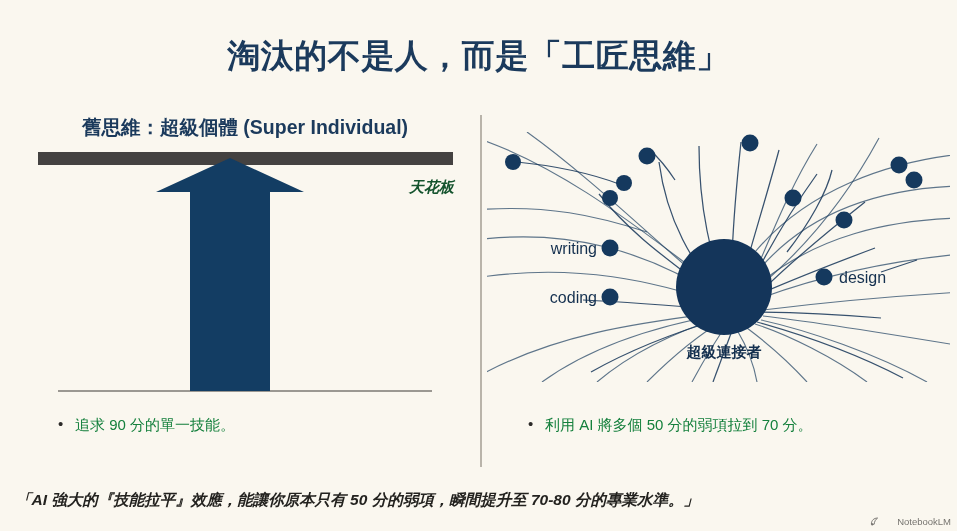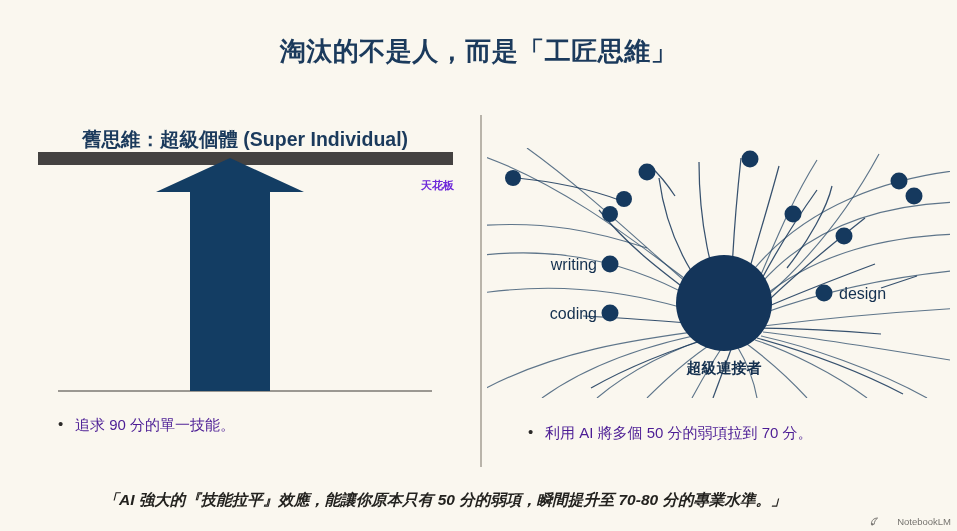--- a/index.html
+++ b/index.html
@@ -13,21 +13,21 @@
     position:relative;
     width:957px; height:531px;
     background:#FAF7EF;
   }
 
   
   #title {
     position:absolute;
     top:34px; left:0; width:957px;
     text-align:center;
-    font-size:26px;
+    font-size:33px;
     font-weight:bold;
     color:#1B3A5C;
     letter-spacing:0.5px;
     white-space:nowrap;
   }
 
   
   #divider {
     position:absolute;
     left:480px; top:115px;
@@ -36,96 +36,95 @@
   }
 
   
   .panel-head {
     position:absolute;
     top:114px;
     font-size:19.5px;
     font-weight:bold;
     color:#1B3A5C;
     white-space:nowrap;
-    margin-top:12px;
   }
   #head-left  { left:30px;  width:430px; text-align:center; }
   #head-right { left:497px; width:450px; text-align:center; }
 
   
   #left-diagram {
     position:absolute;
     left:30px; top:148px;
     width:430px; height:250px;
   }
   #ceiling-bar {
     position:absolute;
     left:8px; top:4px;
     width:415px; height:13px;
     background:#444241;
   }
   #ceiling-label {
     position:absolute;
     right:6px; top:30px;
-    font-size:11px;
-    font-weight:bold;
-    color:#6d28d9;
+    font-size:15px;
+    font-weight:bold;
+    color:#14532d;
+    font-style:italic;
   }
   #arrow-svg {
     position:absolute;
     left:0; top:0;
     width:430px; height:250px;
   }
   #arrow-label {
     position:absolute;
     left:0; top:130px; width:430px;
     text-align:center;
     font-size:14.5px;
     font-weight:bold;
     color:#FFFFFF;
     letter-spacing:1px;
   }
 
   
   #right-diagram {
     position:absolute;
-    left:487px; top:148px;
+    left:487px; top:132px;
     width:463px; height:250px;text-align:right;
   }
   #network-svg { width:463px; height:250px; display:block; }
 
   
   .bullets {
     position:absolute;
     top:412px;
     font-size:15px;
-    color:#4c1d95;
+    color:#15803d;
     line-height:1.75;
   }
   #bullets-left  { left:58px; }
-  #bullets-right { left:528px;margin-top:8px; }
+  #bullets-right { left:528px; }
   .bullets li {
     list-style:none;
     position:relative;
     padding-left:17px;
     white-space:nowrap;
   }
   .bullets li:before {
     content:"\2022";
     position:absolute;
     left:0; top:-1px;
     color:#2B2A28;
     font-size:15px;
   }
 
   
   #footer-quote {
     position:absolute;
-    left:3px; top:490px; width:884px;
-    text-align:center;
+    left:16px; top:490px; width:884px;
     font-size:15.5px;
     font-style:italic;
     font-weight:bold;
     color:#23221F;
     white-space:nowrap;
   }
 
   
   #watermark {
     position:absolute;

